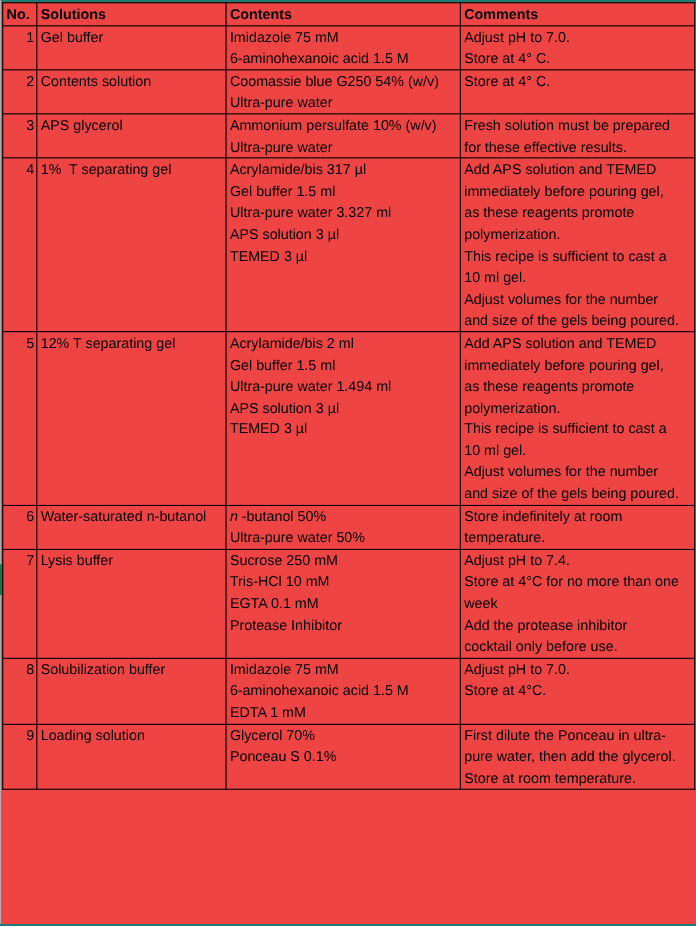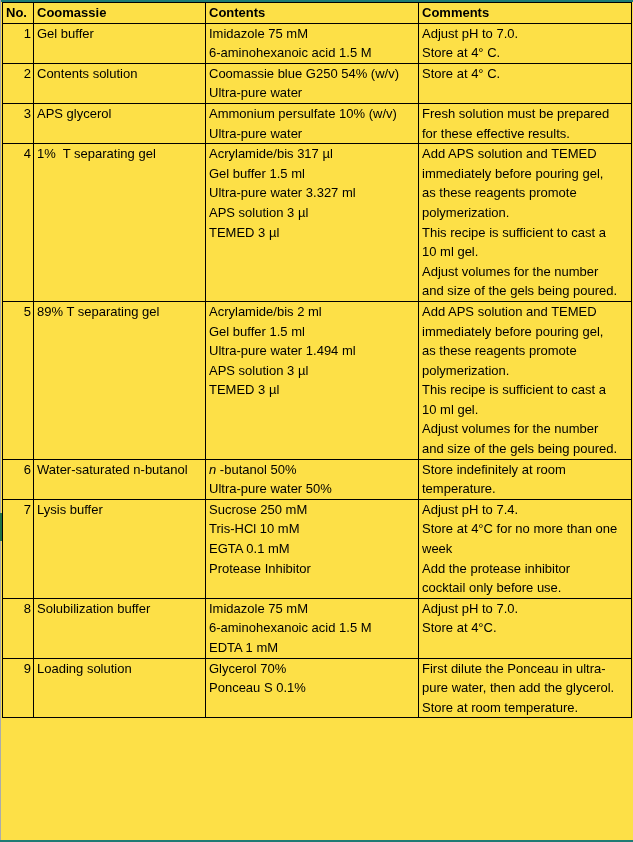--- a/index.html
+++ b/index.html
@@ -1,20 +1,20 @@
 <!DOCTYPE html>
 <html><head>
 <meta charset="utf-8">
 <style>
   html, body { margin: 0; padding: 0; }
   #screenshot {
     position: relative;
     width: 633px;
     height: 842px;
-    background: #fde047;
+    background: #ef4444;
     overflow: hidden;
     font-family: "Liberation Sans", "DejaVu Sans", sans-serif;
   }
   table.solutions {
     position: absolute;
     left: 2px;
     top: 2px;
     width: 629px;
     border-collapse: collapse;
     table-layout: fixed;
@@ -77,21 +77,21 @@
   <table class="solutions">
     <colgroup>
       <col style="width:31px">
       <col style="width:172px">
       <col style="width:213px">
       <col style="width:213px">
     </colgroup>
     <tbody>
         <tr>
       <th>No.</th>
-      <th>Coomassie</th>
+      <th>Solutions</th>
       <th>Contents</th>
       <th>Comments</th>
     </tr>
     <tr>
       <td class="cell-no">1</td>
       <td>Gel buffer</td>
       <td>Imidazole 75 mM
 6-aminohexanoic acid 1.5 M</td>
       <td>Adjust pH to 7.0.
 Store at 4° C.</td>
@@ -123,21 +123,21 @@
 immediately before pouring gel,
 as these reagents promote
 polymerization.
 This recipe is sufficient to cast a
 10 ml gel.
 Adjust volumes for the number
 and size of the gels being poured.</td>
     </tr>
     <tr>
       <td class="cell-no">5</td>
-      <td>89% T separating gel</td>
+      <td>12% T separating gel</td>
       <td>Acrylamide/bis 2 ml
 Gel buffer 1.5 ml
 Ultra-pure water 1.494 ml
 APS solution 3 µl
 TEMED 3 µl</td>
       <td>Add APS solution and TEMED
 immediately before pouring gel,
 as these reagents promote
 polymerization.
 This recipe is sufficient to cast a

